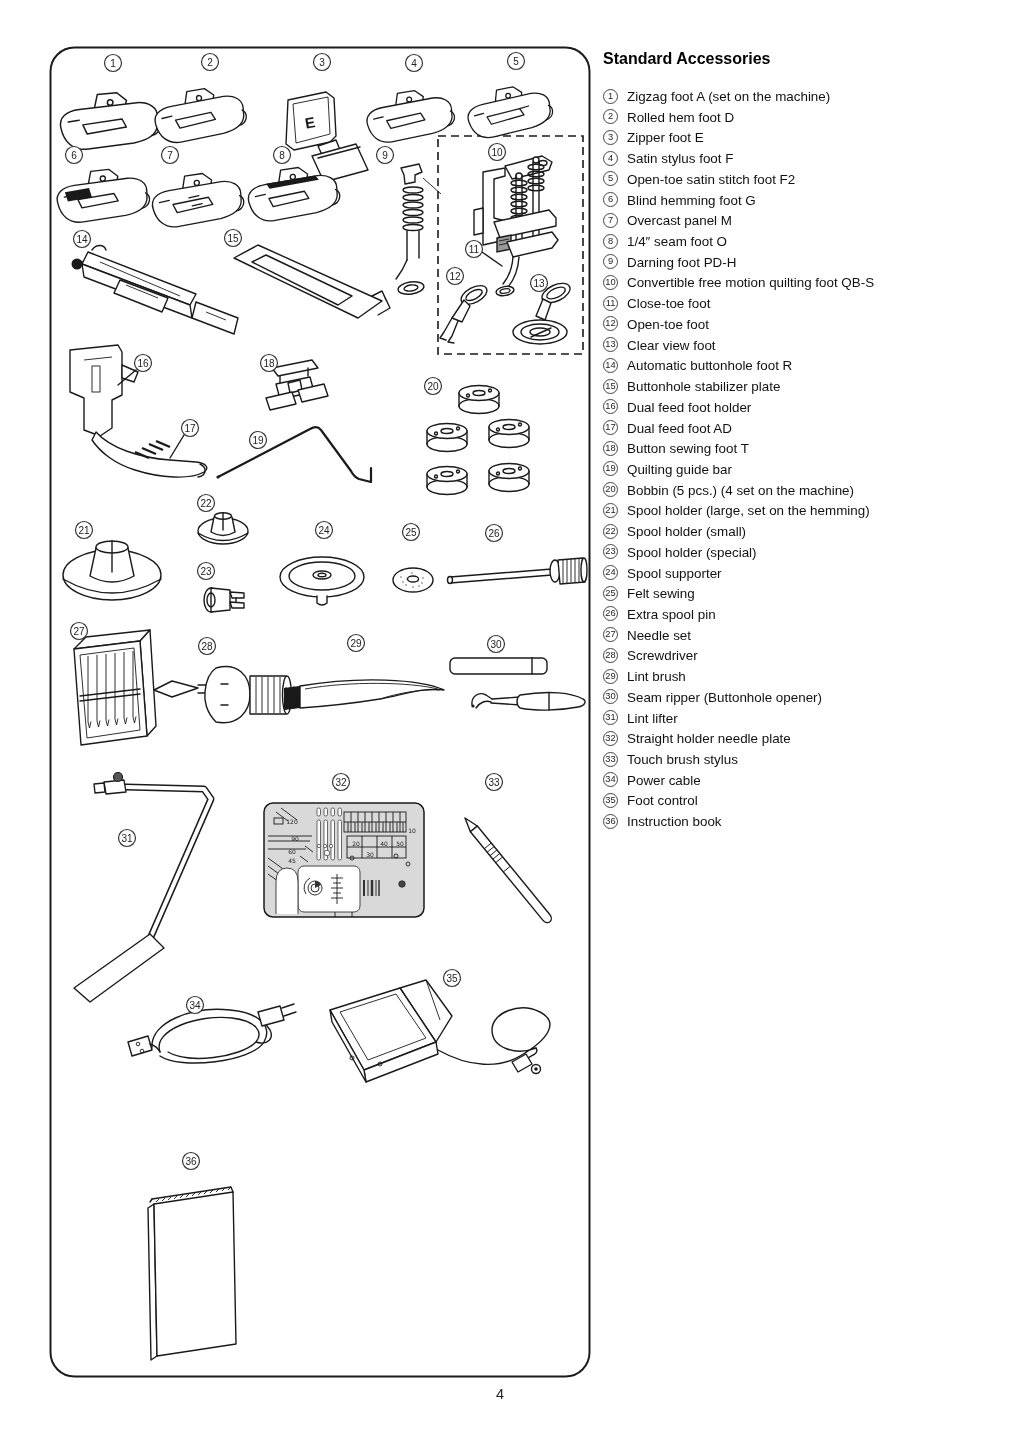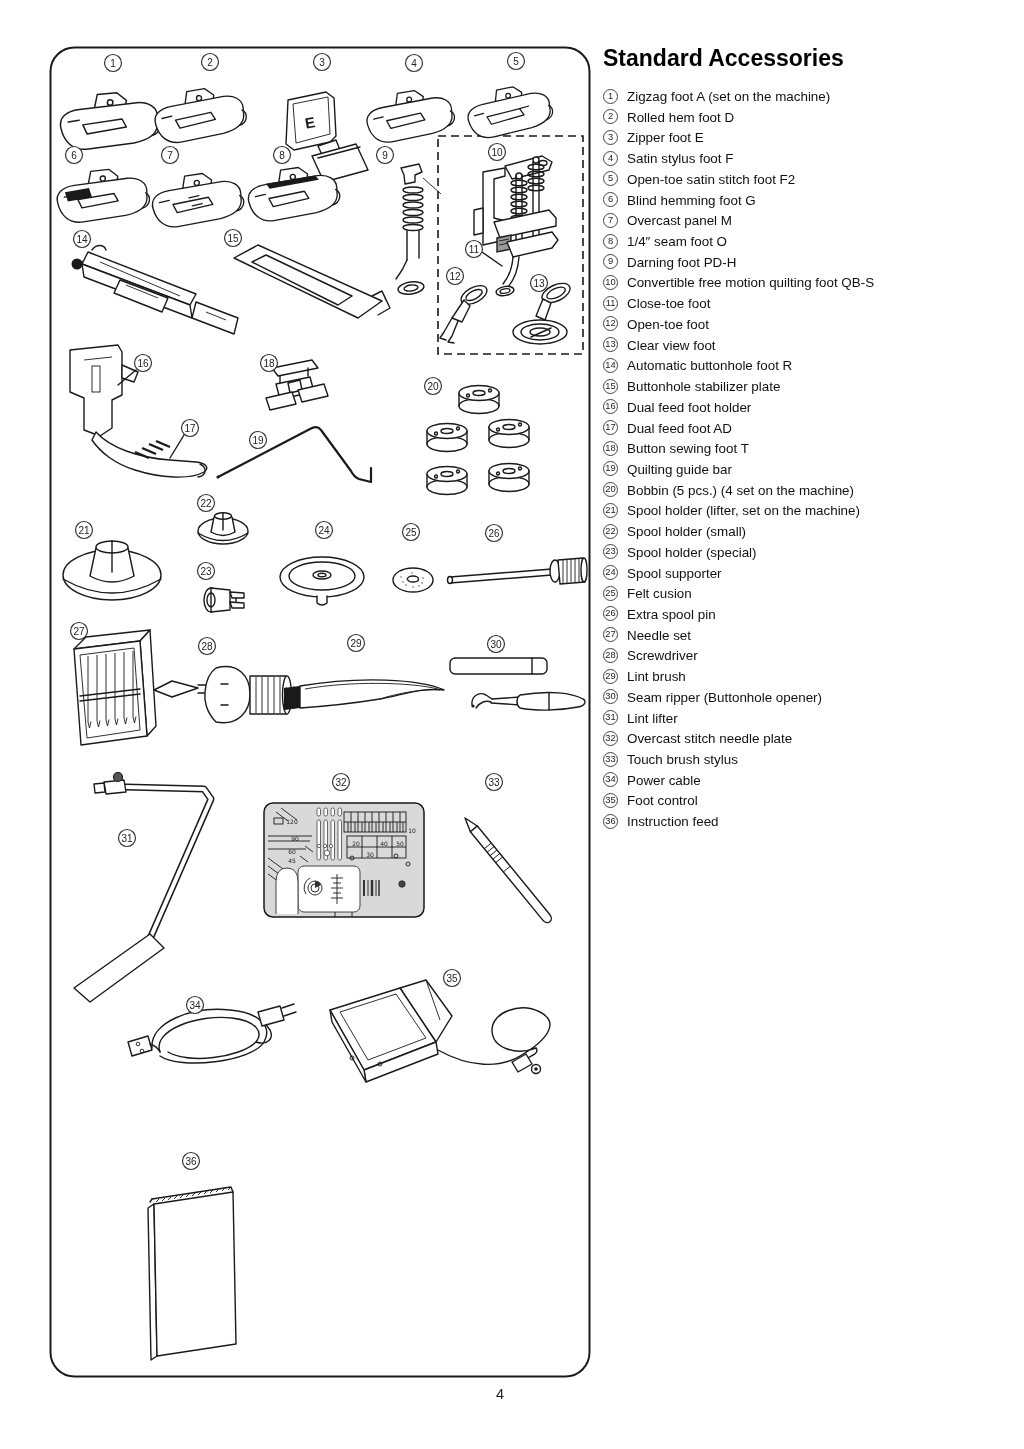--- a/index.html
+++ b/index.html
@@ -7,21 +7,21 @@
         font-family:"Liberation Sans",sans-serif;color:#111;}
   svg.diagram{position:absolute;left:0;top:0;}
   .ln{fill:none;stroke:#1a1a1a;stroke-width:1.4;stroke-linecap:round;stroke-linejoin:round;}
   .fw{fill:#ffffff;stroke:#1a1a1a;stroke-width:1.4;stroke-linecap:round;stroke-linejoin:round;}
   .thin{fill:none;stroke:#1a1a1a;stroke-width:0.9;}
   .nc{fill:#ffffff;stroke:#333;stroke-width:1.2;}
   .nt{font-size:10px;fill:#222;text-anchor:middle;font-family:"Liberation Sans",sans-serif;}
   .pnum{font-size:6px;fill:#222;text-anchor:middle;font-family:"DejaVu Sans",sans-serif;}
   .efont{font-size:15px;font-weight:bold;fill:#1a1a1a;text-anchor:middle;font-family:"Liberation Sans",sans-serif;}
   .side{position:absolute;left:603px;top:48px;width:410px;}
-  .side h1{font-size:23px;line-height:21px;font-weight:bold;margin:0 0 18px 0;color:#000;}
+  .side h1{font-size:16px;line-height:21px;font-weight:bold;margin:0 0 18px 0;color:#000;}
   .acc-row{display:flex;align-items:flex-start;height:20.72px;font-size:13.4px;}
   .num{box-sizing:border-box;width:15px;height:15px;border:1px solid #444;border-radius:50%;
        font-size:9.3px;line-height:13px;text-align:center;margin:1.5px 9px 0 0;flex:0 0 auto;color:#222;}
   .lbl{white-space:nowrap;line-height:19px;}
   .page-number{position:absolute;left:0;top:1386px;width:1000px;text-align:center;font-size:14.5px;color:#222;}
 </style>
 </head>
 <body>
 
 <div class="page">
@@ -664,41 +664,41 @@
         <span class="lbl">Quilting guide bar</span>
       </div>
 
       <div class="acc-row">
         <span class="num">20</span>
         <span class="lbl">Bobbin (5 pcs.) (4 set on the machine)</span>
       </div>
 
       <div class="acc-row">
         <span class="num">21</span>
-        <span class="lbl">Spool holder (lifter, set on the machine)</span>
+        <span class="lbl">Spool holder (large, set on the hemming)</span>
       </div>
 
       <div class="acc-row">
         <span class="num">22</span>
         <span class="lbl">Spool holder (small)</span>
       </div>
 
       <div class="acc-row">
         <span class="num">23</span>
         <span class="lbl">Spool holder (special)</span>
       </div>
 
       <div class="acc-row">
         <span class="num">24</span>
         <span class="lbl">Spool supporter</span>
       </div>
 
       <div class="acc-row">
         <span class="num">25</span>
-        <span class="lbl">Felt cusion</span>
+        <span class="lbl">Felt sewing</span>
       </div>
 
       <div class="acc-row">
         <span class="num">26</span>
         <span class="lbl">Extra spool pin</span>
       </div>
 
       <div class="acc-row">
         <span class="num">27</span>
         <span class="lbl">Needle set</span>
@@ -719,40 +719,40 @@
         <span class="lbl">Seam ripper (Buttonhole opener)</span>
       </div>
 
       <div class="acc-row">
         <span class="num">31</span>
         <span class="lbl">Lint lifter</span>
       </div>
 
       <div class="acc-row">
         <span class="num">32</span>
-        <span class="lbl">Overcast stitch needle plate</span>
+        <span class="lbl">Straight holder needle plate</span>
       </div>
 
       <div class="acc-row">
         <span class="num">33</span>
         <span class="lbl">Touch brush stylus</span>
       </div>
 
       <div class="acc-row">
         <span class="num">34</span>
         <span class="lbl">Power cable</span>
       </div>
 
       <div class="acc-row">
         <span class="num">35</span>
         <span class="lbl">Foot control</span>
       </div>
 
       <div class="acc-row">
         <span class="num">36</span>
-        <span class="lbl">Instruction feed</span>
+        <span class="lbl">Instruction book</span>
       </div>
     </div>
 </div>
 
 <div class="page-number">4</div>
 
 </div>
 
 </body></html>

